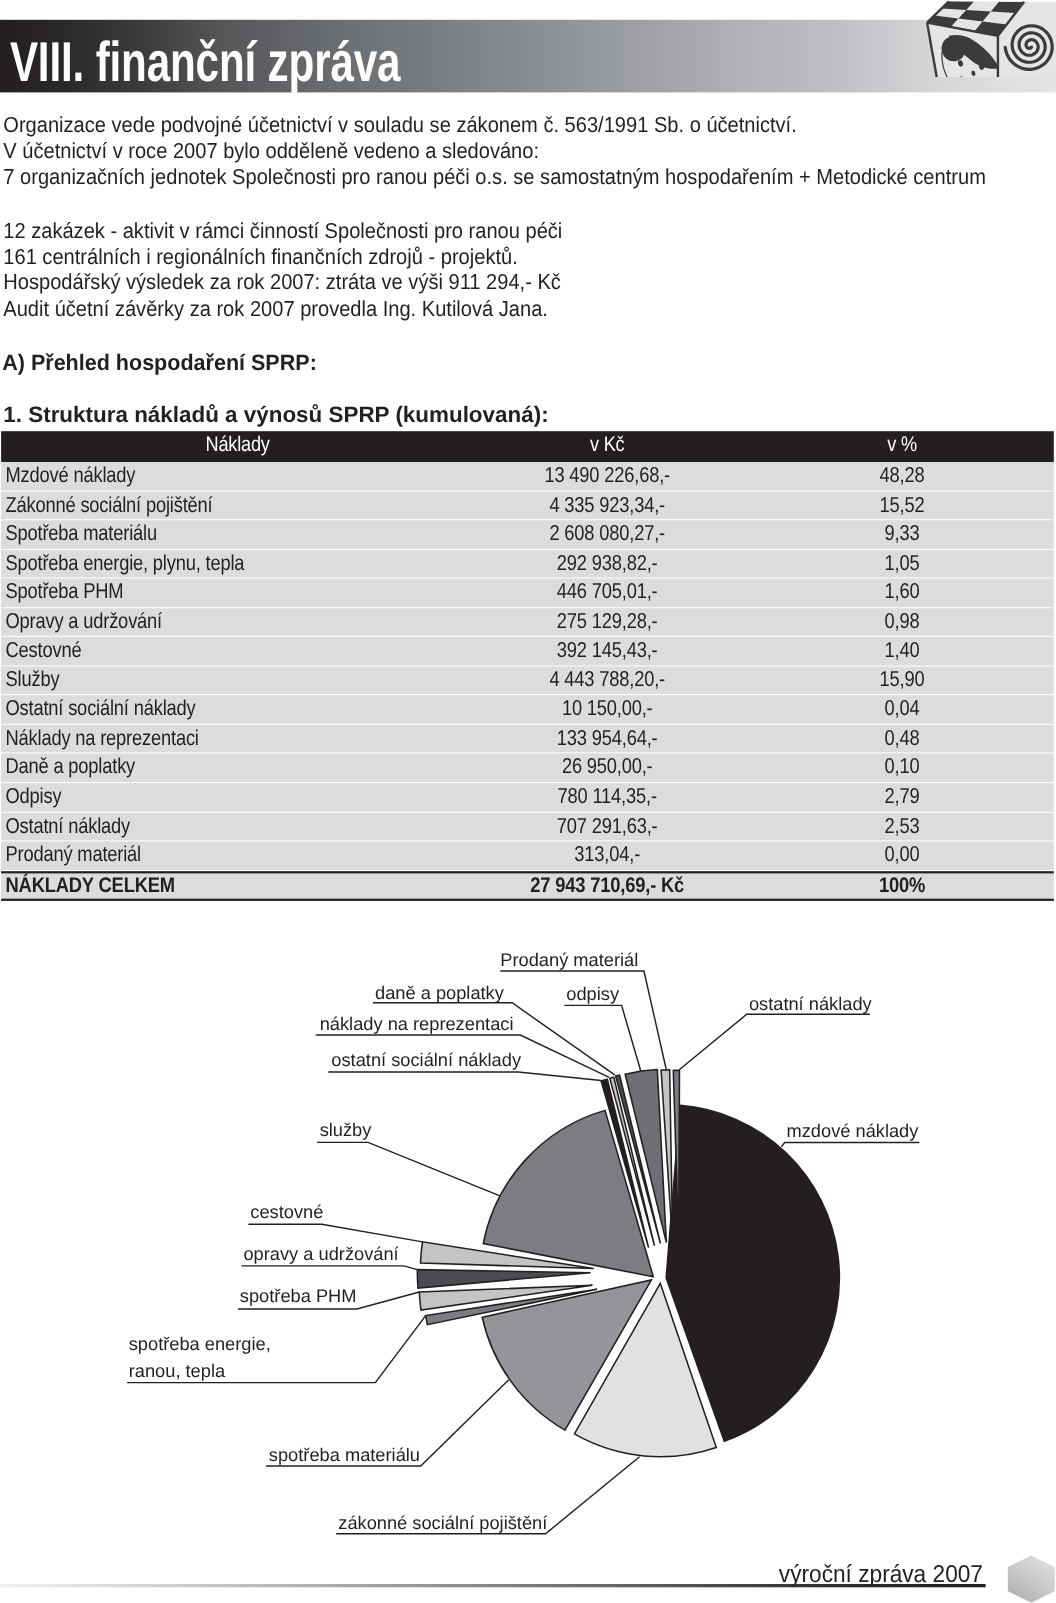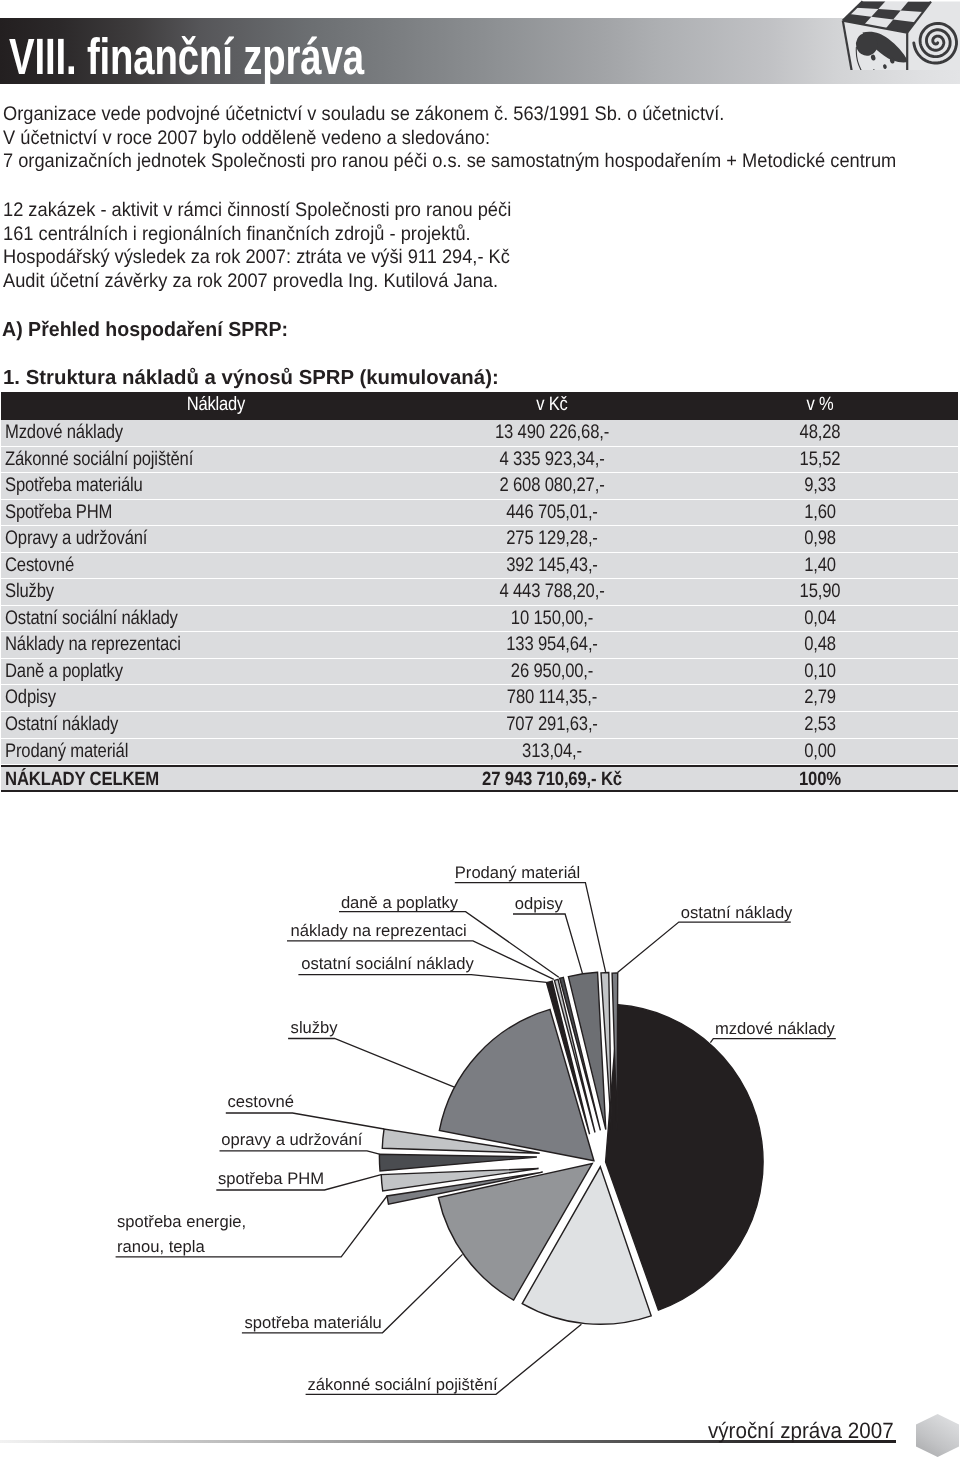--- a/index.html
+++ b/index.html
@@ -136,20 +136,25 @@
         </div>
         <div class="trow">
           <span class="lbl">Zákonné sociální pojištění</span>
           <span class="v1" style="left: 451px; width: 200px; text-align: center;">4 335 923,34,-</span>
           <span class="v2" style="left: 739px; width: 160px; text-align: center;">15,52</span>
         </div>
         <div class="trow">
           <span class="lbl">Spotřeba materiálu</span>
           <span class="v1" style="left: 451px; width: 200px; text-align: center;">2 608 080,27,-</span>
           <span class="v2" style="left: 739px; width: 160px; text-align: center;">9,33</span>
+        </div>
+        <div class="trow">
+          <span class="lbl">Spotřeba energie, plynu, tepla</span>
+          <span class="v1" style="left: 451px; width: 200px; text-align: center;">292 938,82,-</span>
+          <span class="v2" style="left: 739px; width: 160px; text-align: center;">1,05</span>
         </div>
         <div class="trow">
           <span class="lbl">Spotřeba PHM</span>
           <span class="v1" style="left: 451px; width: 200px; text-align: center;">446 705,01,-</span>
           <span class="v2" style="left: 739px; width: 160px; text-align: center;">1,60</span>
         </div>
         <div class="trow">
           <span class="lbl">Opravy a udržování</span>
           <span class="v1" style="left: 451px; width: 200px; text-align: center;">275 129,28,-</span>
           <span class="v2" style="left: 739px; width: 160px; text-align: center;">0,98</span>

